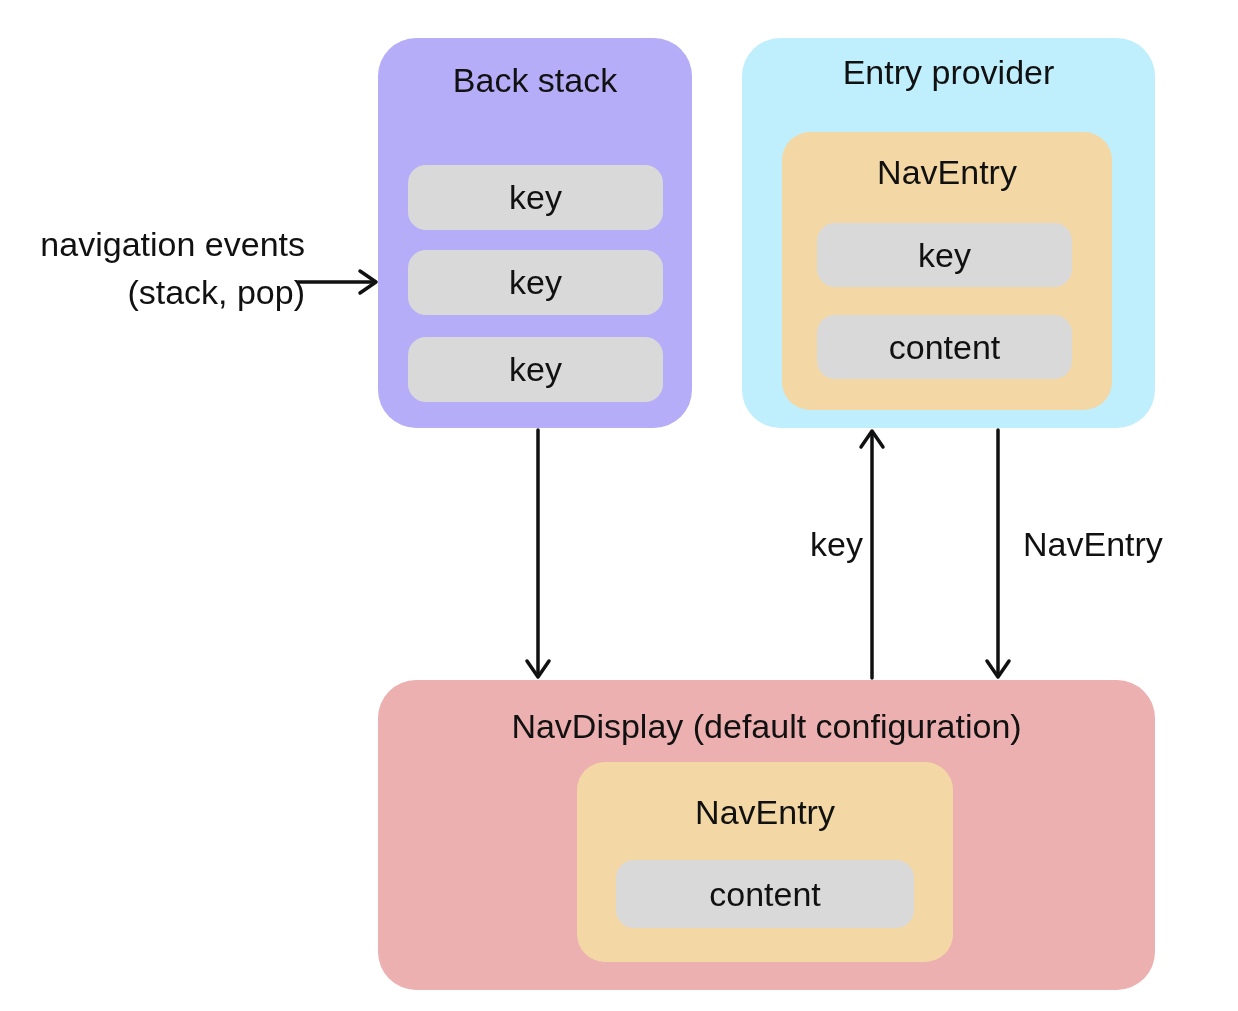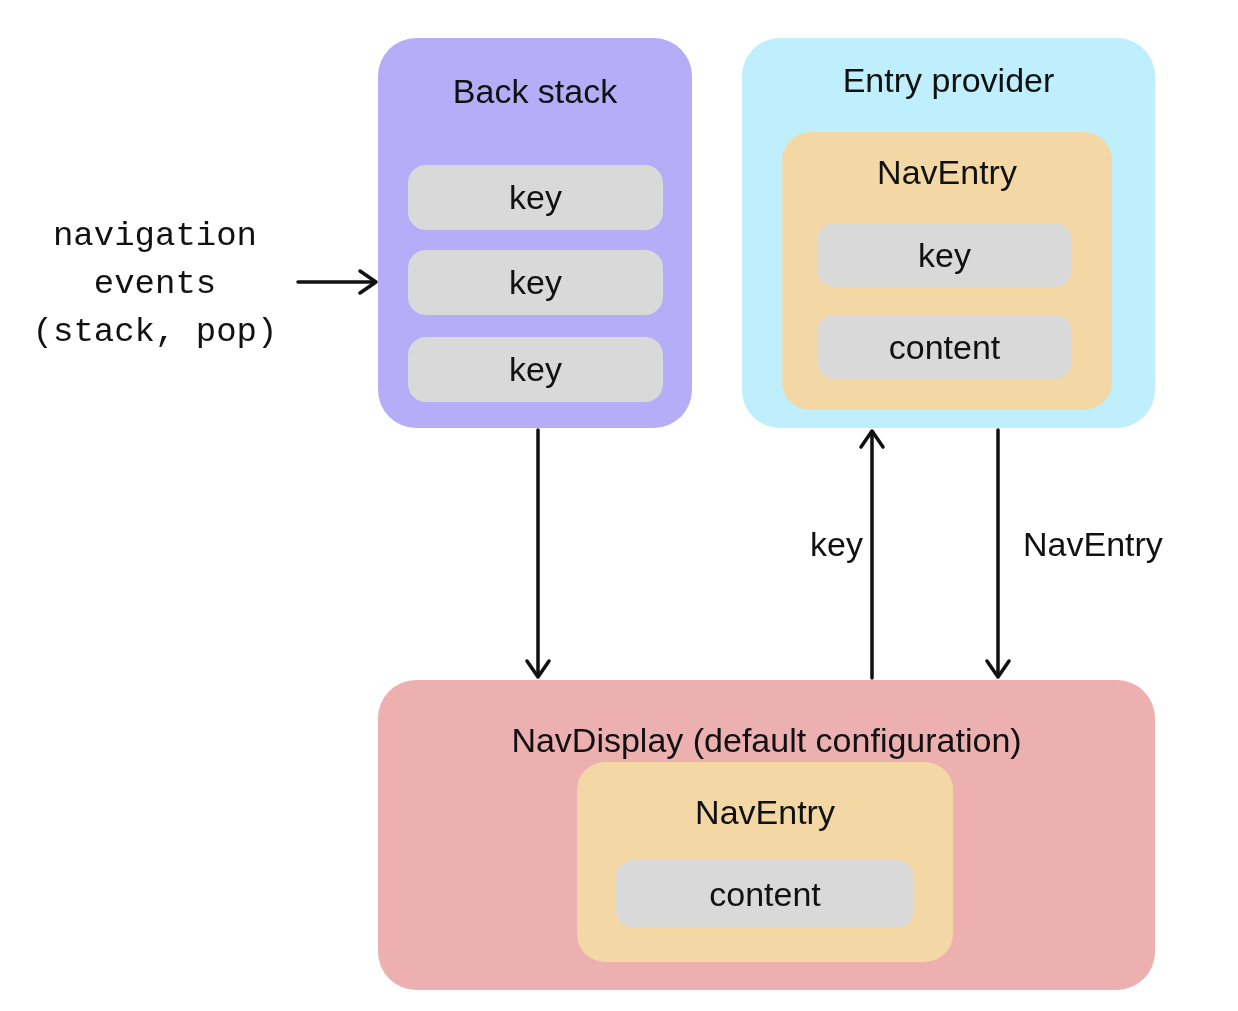--- a/index.html
+++ b/index.html
@@ -25,82 +25,81 @@
     text-align: center;
     font-size: 34px;
     line-height: 40px;
     color: #111111;
   }
   
   .back-stack {
     left: 378px; top: 38px;
     width: 314px; height: 390px;
     background: #b5adf8;
-    padding-top: 33px;
+    padding-top: 22px;
   }
   .back-stack .pill { left: 30px; width: 255px; height: 65px; }
   .pill {
     position: absolute;
     background: #d9d9d9;
     border-radius: 18px;
     display: flex;
     align-items: center;
     justify-content: center;
     font-size: 34px;
     color: #111111;
   }
   
   .entry-provider {
     left: 742px; top: 38px;
     width: 413px; height: 390px;
     background: #bfeffc;
-    padding-top: 22px;
+    padding-top: 14px;
   }
   .nav-entry-card {
     position: absolute;
     background: #f3d8a6;
     border-radius: 28px;
     box-sizing: border-box;
   }
   .entry-provider .nav-entry-card {
     left: 40px; top: 94px;
     width: 330px; height: 278px;
     padding-top: 20px;
   }
   .entry-provider .nav-entry-card .pill { left: 35px; width: 255px; height: 64px; }
   .entry-provider .pill-key { top: 91px; }
   .entry-provider .pill-content { top: 183px; }
   
   .nav-display {
     left: 378px; top: 680px;
     width: 777px; height: 310px;
     background: #ecb0b1;
-    padding-top: 40px;
+    padding-top: 26px;
   }
   .nav-display .nav-entry-card {
     left: 199px; top: 82px;
     width: 376px; height: 200px;
     padding-top: 30px;
   }
   .nav-display .nav-entry-card .pill {
     left: 39px; top: 98px;
     width: 298px; height: 68px;
   }
   
   .annotation {
     position: absolute;
     font-size: 34px;
     color: #111111;
   }
   .nav-events {
-    left: 5px; top: 212px;
+    left: 5px; top: 220px;
     width: 300px;
-    text-align: center;
+    text-align: right;
     line-height: 48px;
-    font-family: Liberation Mono, monospace;
   }
   .key-arrow-label {
     left: 763px; top: 525px;
     width: 100px;
     text-align: right;
   }
   .nav-entry-arrow-label {
     left: 1023px; top: 525px;
     width: 180px;
     text-align: left;

